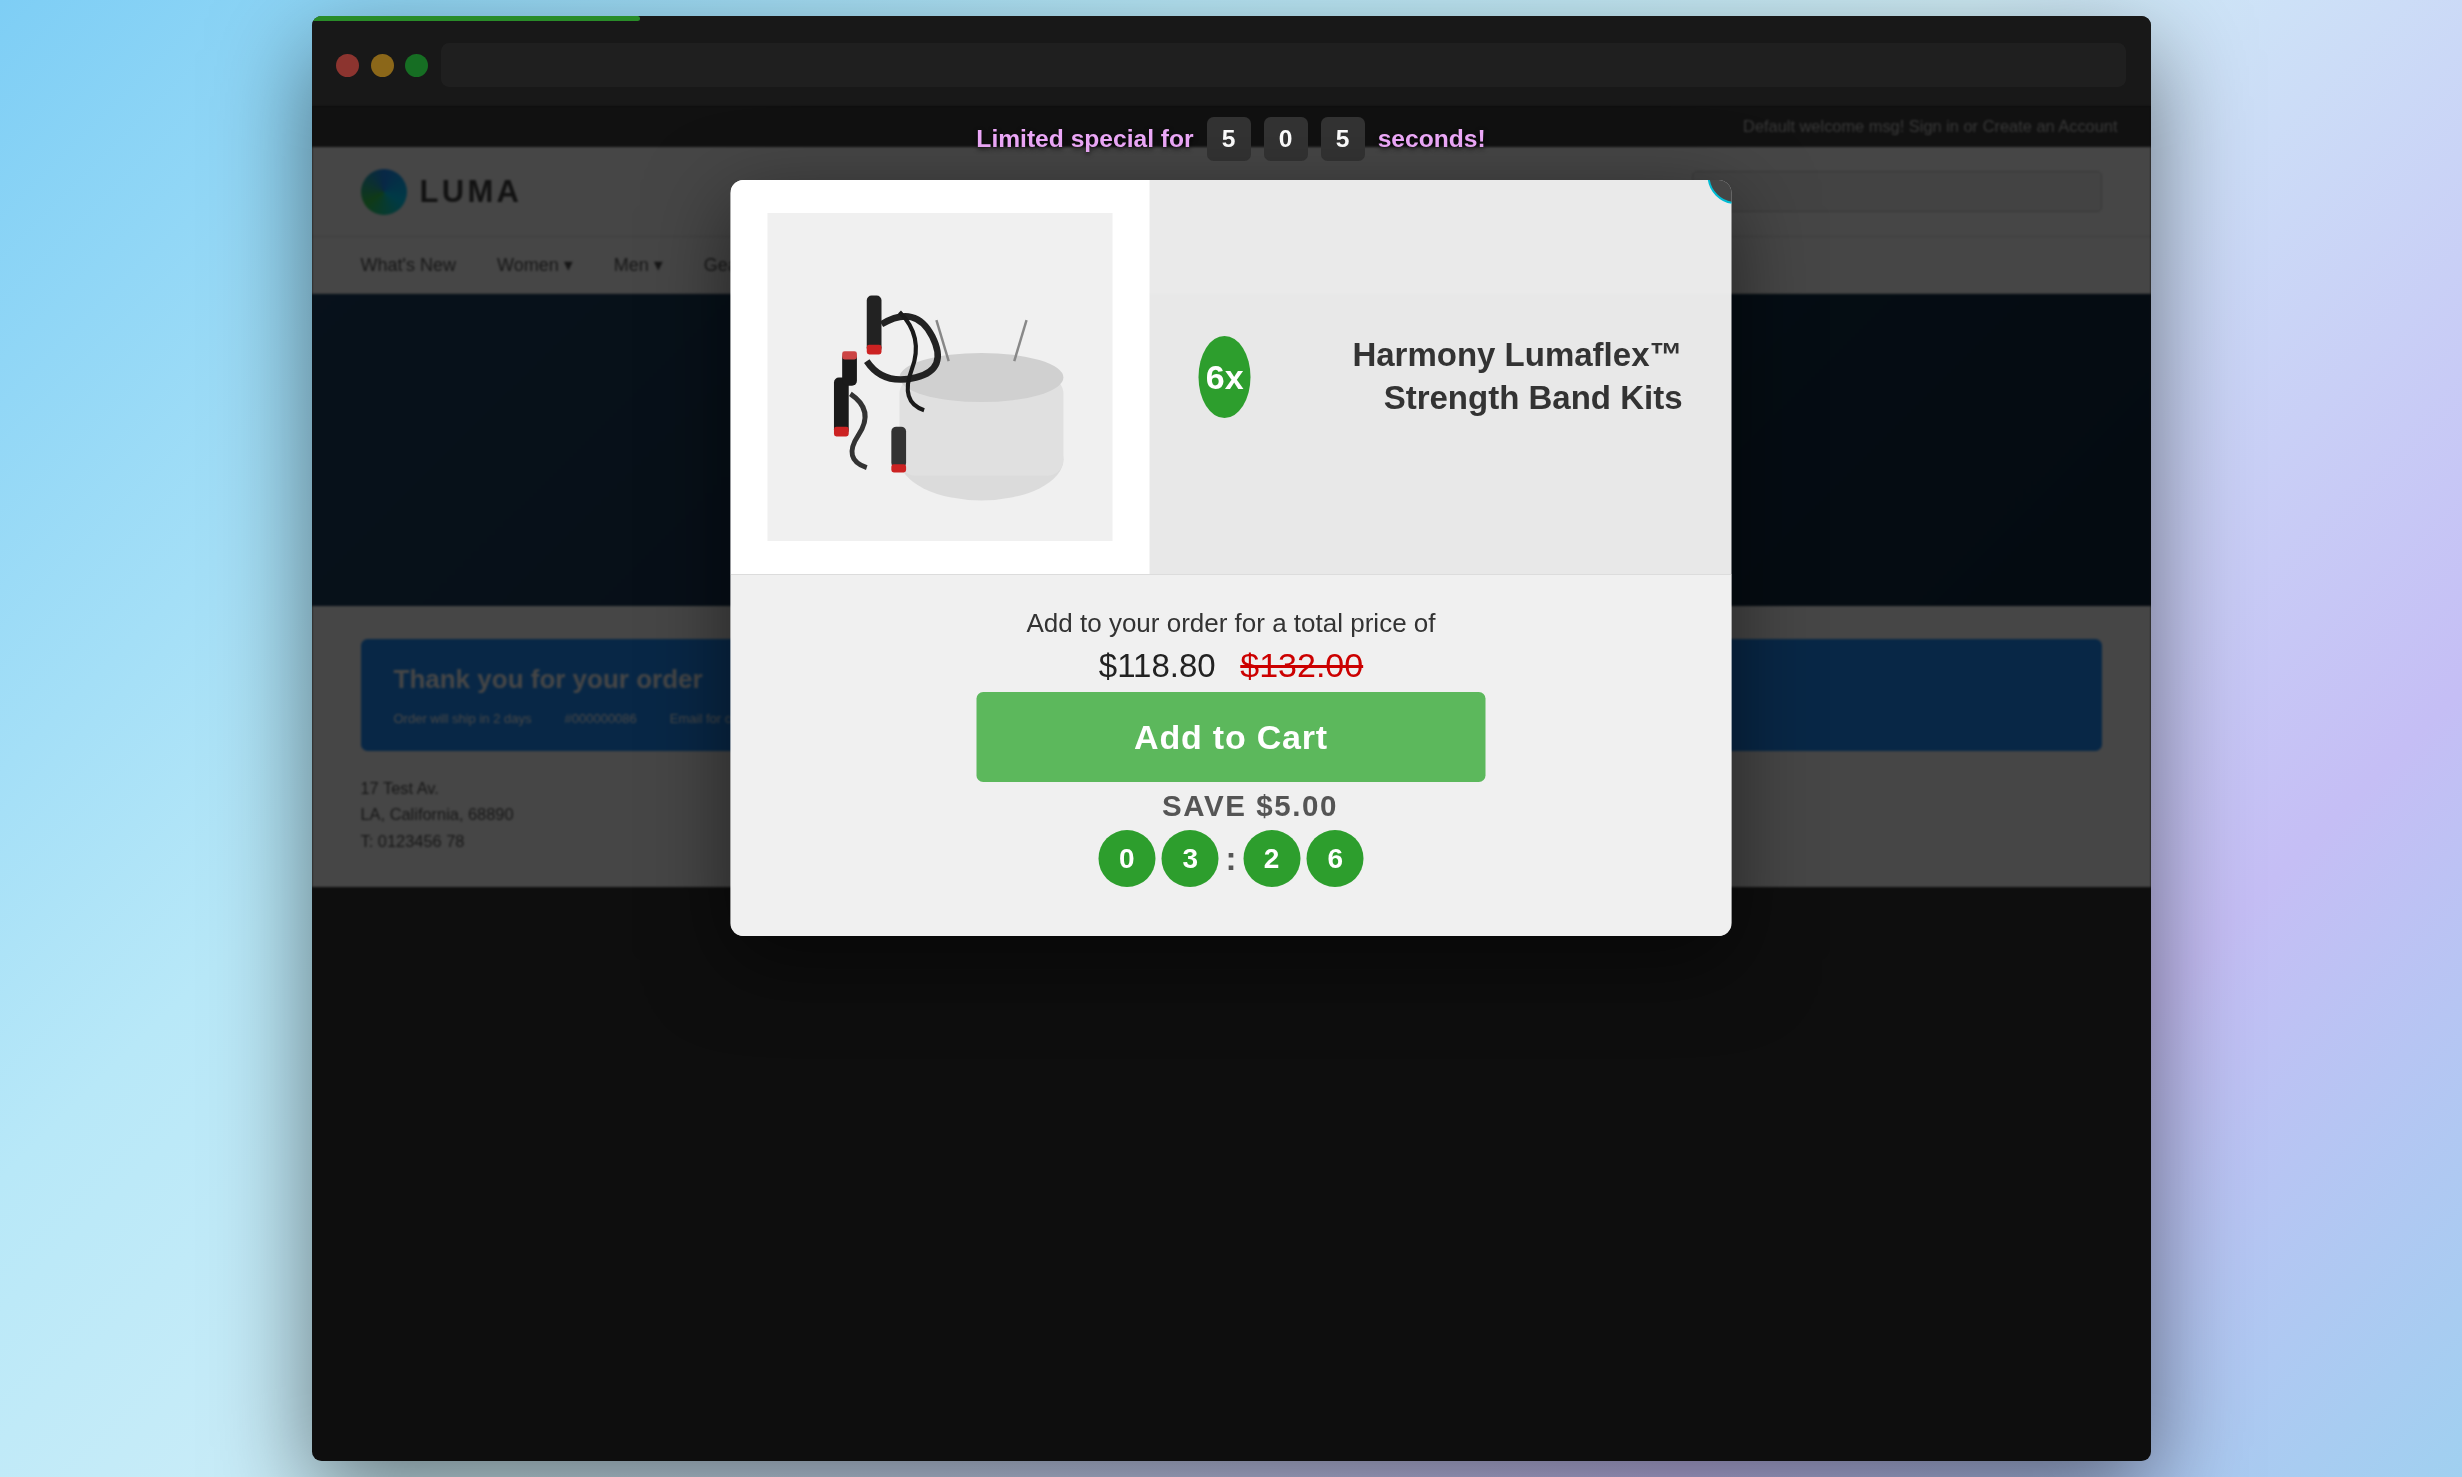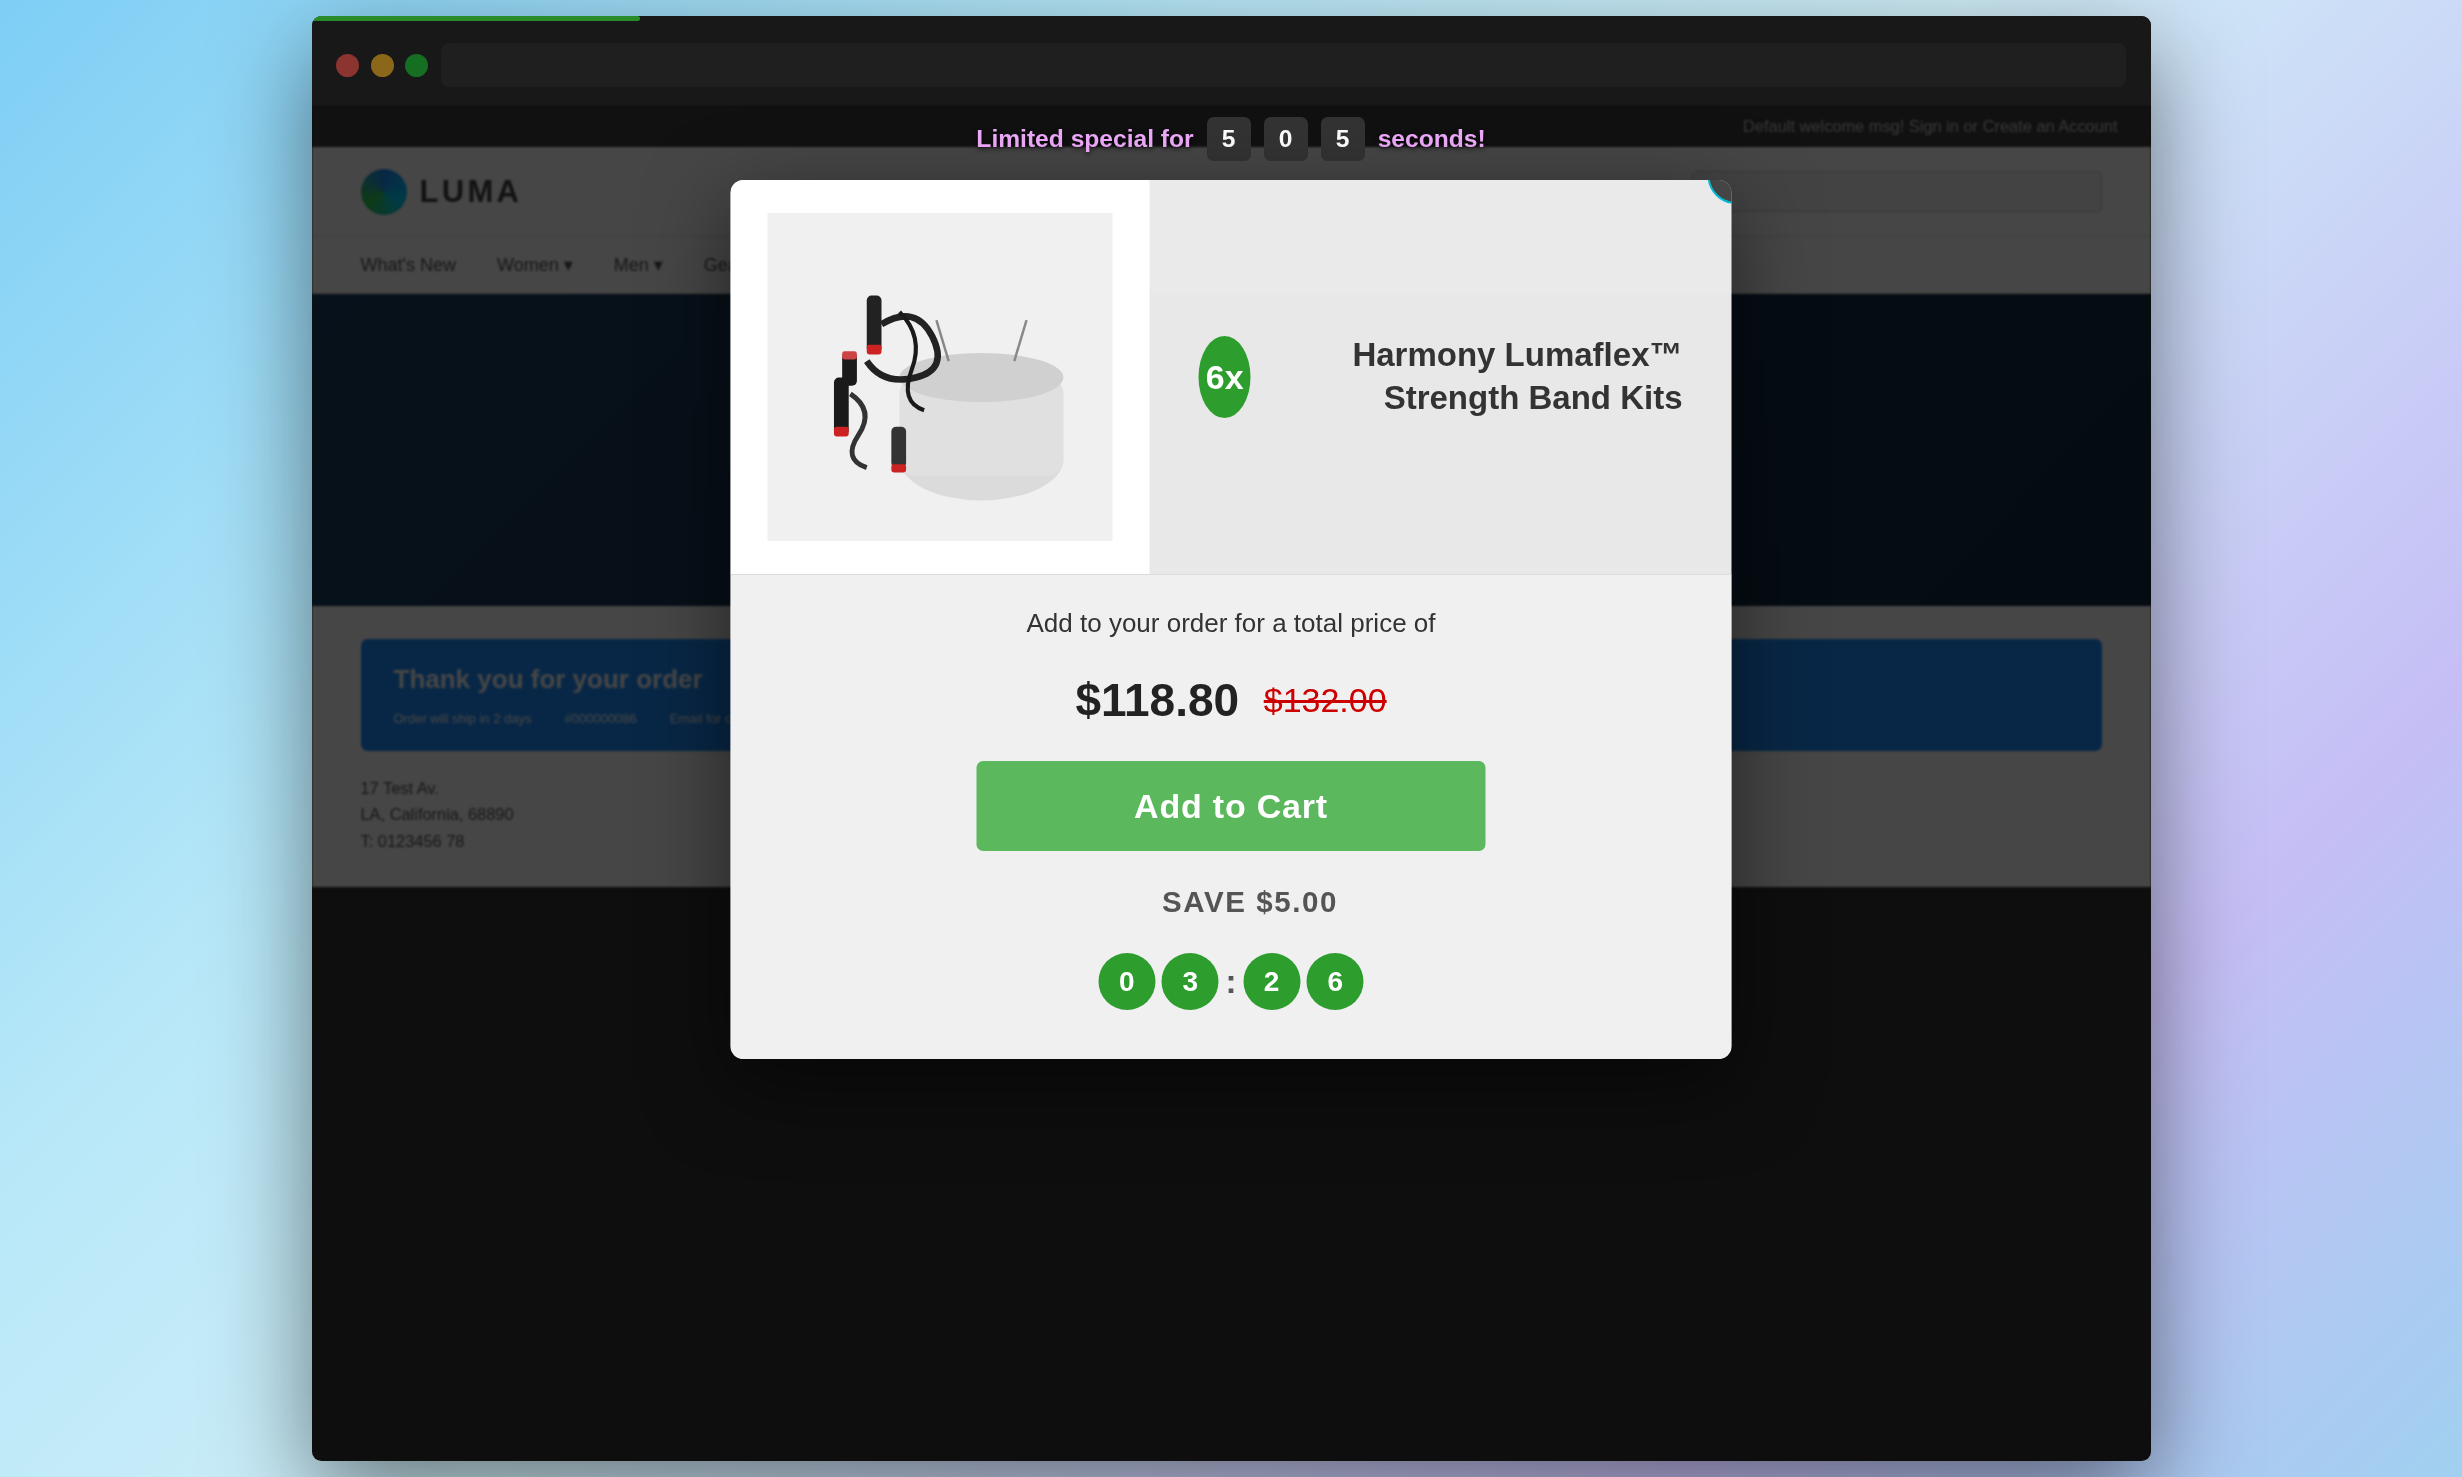--- a/index.html
+++ b/index.html
@@ -332,40 +332,40 @@
       color: #333;
       text-align: right;
       line-height: 1.3;
     }
 
     .modal-bottom {
       padding: 33px 49px 49px;
       display: flex;
       flex-direction: column;
       align-items: center;
-      gap: 34px;
+      gap: 7px;
       background: rgba(240,240,240,0.97);
       border-top: 0.8px solid rgba(200,200,200,0.5);
     }
 
     .upsell-text {
       font-size: 26px;
       color: #333;
       text-align: center;
     }
 
     .price-row {
       display: flex;
       align-items: center;
       gap: 24.6px;
     }
 
     .price-current {
-      font-size: 46px;
-      font-weight: 700;
+      font-size: 33px;
+      font-weight: 400;
       color: #222;
     }
 
     .price-original {
       font-size: 34px;
       color: #cc0000;
       text-decoration: line-through;
     }
 
     .add-to-cart-btn {

